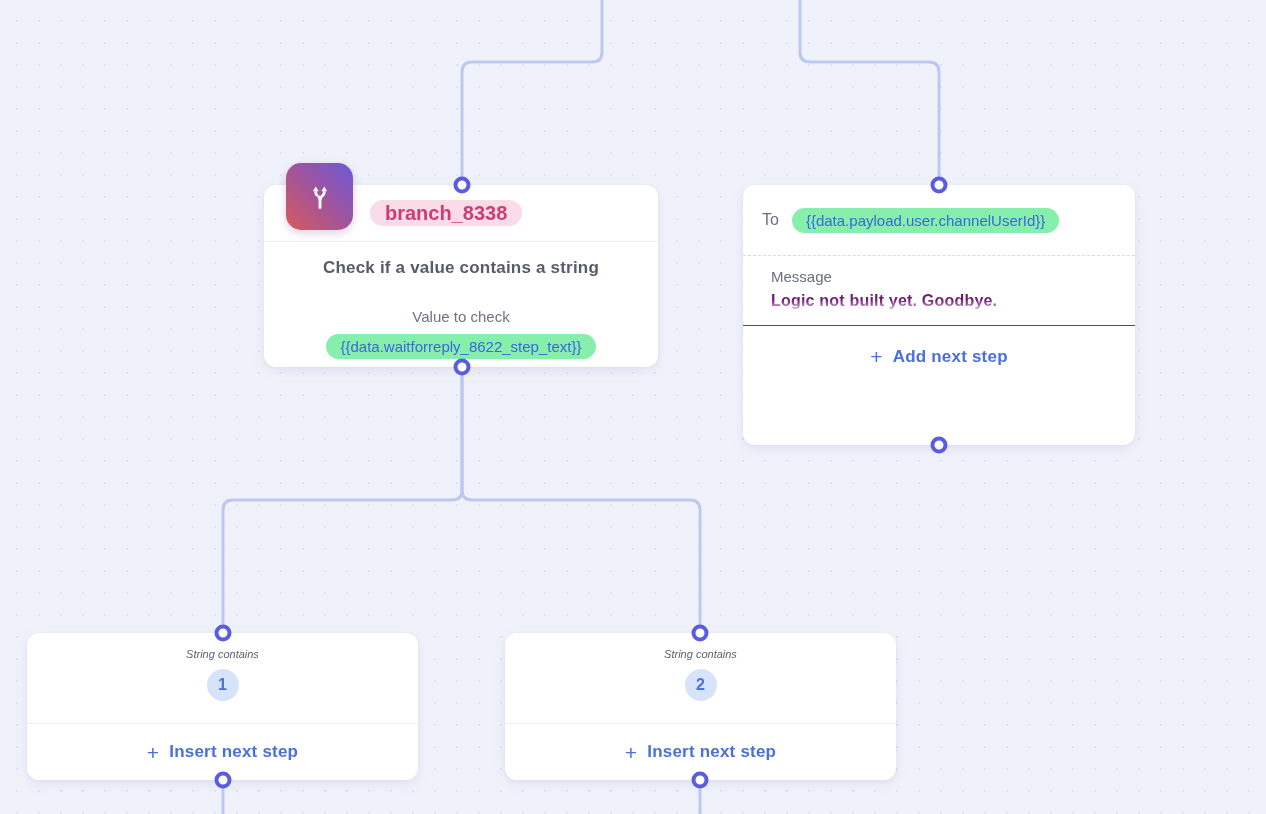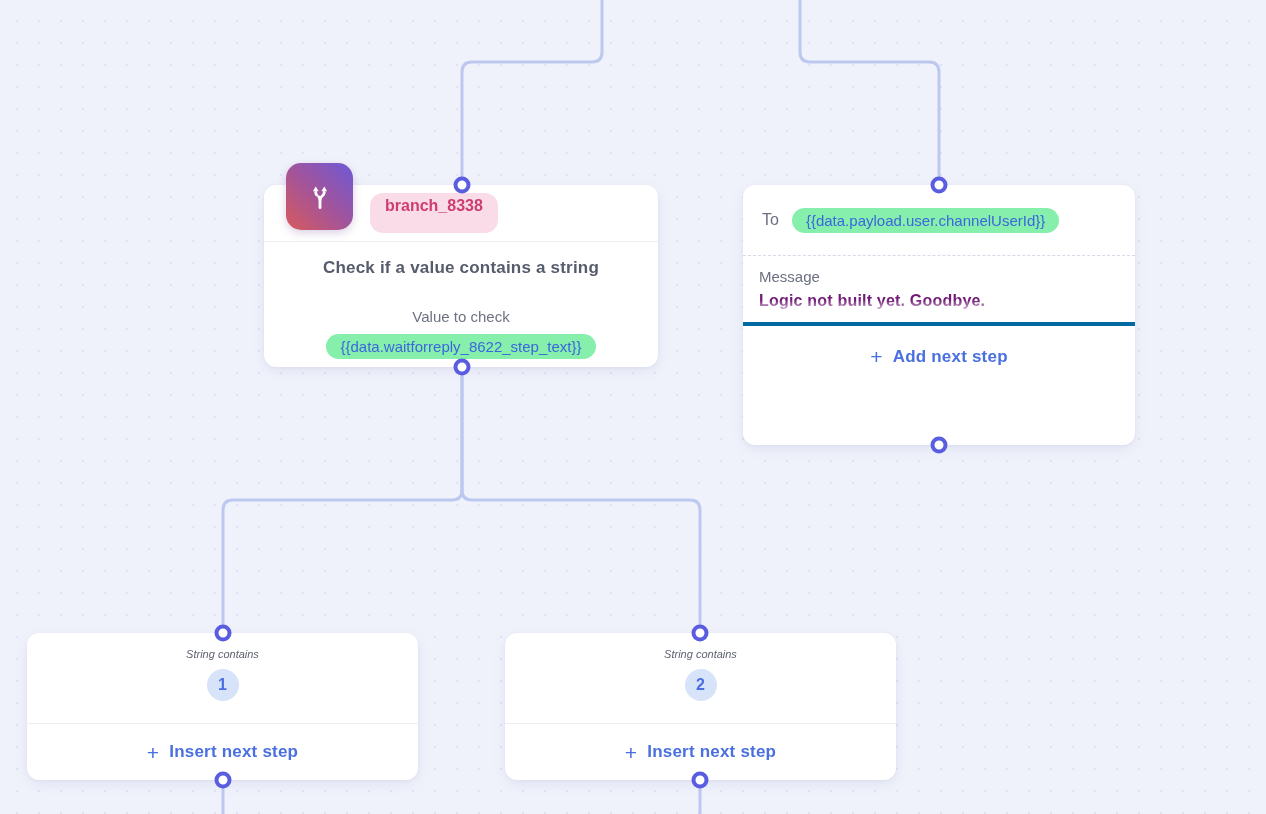--- a/index.html
+++ b/index.html
@@ -48,27 +48,27 @@
     height: 67px;
     border-radius: 15px;
     background: linear-gradient(45deg, #d85a5c 0%, #a2549b 50%, #6d59d6 100%);
     display: flex;
     align-items: center;
     justify-content: center;
     box-shadow: 0 3px 8px rgba(120,70,150,0.25);
   }
   .badge {
     display: inline-block;
-    height: 40px;
+    height: 26px;
     line-height: 26px;
     padding: 0 15px;
     border-radius: 13px;
     background: #f9dce7;
     color: #ce3d72;
-    font-size: 16px;
+    font-size: 20px;
     font-weight: bold;
     white-space: nowrap;
   }
   .pill {
     display: inline-block;
     height: 25px;
     line-height: 25px;
     padding: 0 14px;
     border-radius: 13px;
     background: #86efac;
@@ -94,22 +94,22 @@
   .to-row {
     height: 71px;
     display: flex;
     align-items: center;
     padding: 0 19px;
     border-bottom: 1px dashed #d6dae6;
   }
   .to-label { font-size: 16px; color: #6b7080; margin-right: 13px; }
   .msg-row {
     height: 70px;
-    padding: 12px 20px 0 16px;
-    border-bottom: 4px solid #0369a1;
+    padding: 12px 20px 0 28px;
+    border-bottom: 1px solid #0369a1;
   }
   .msg-label { font-size: 15px; color: #6b7080; }
   .msg-text {
     position: relative;
     margin-top: 7px;
     height: 23px;
     overflow: hidden;
     font-size: 16px;
     font-weight: bold;
     color: #701a75;

